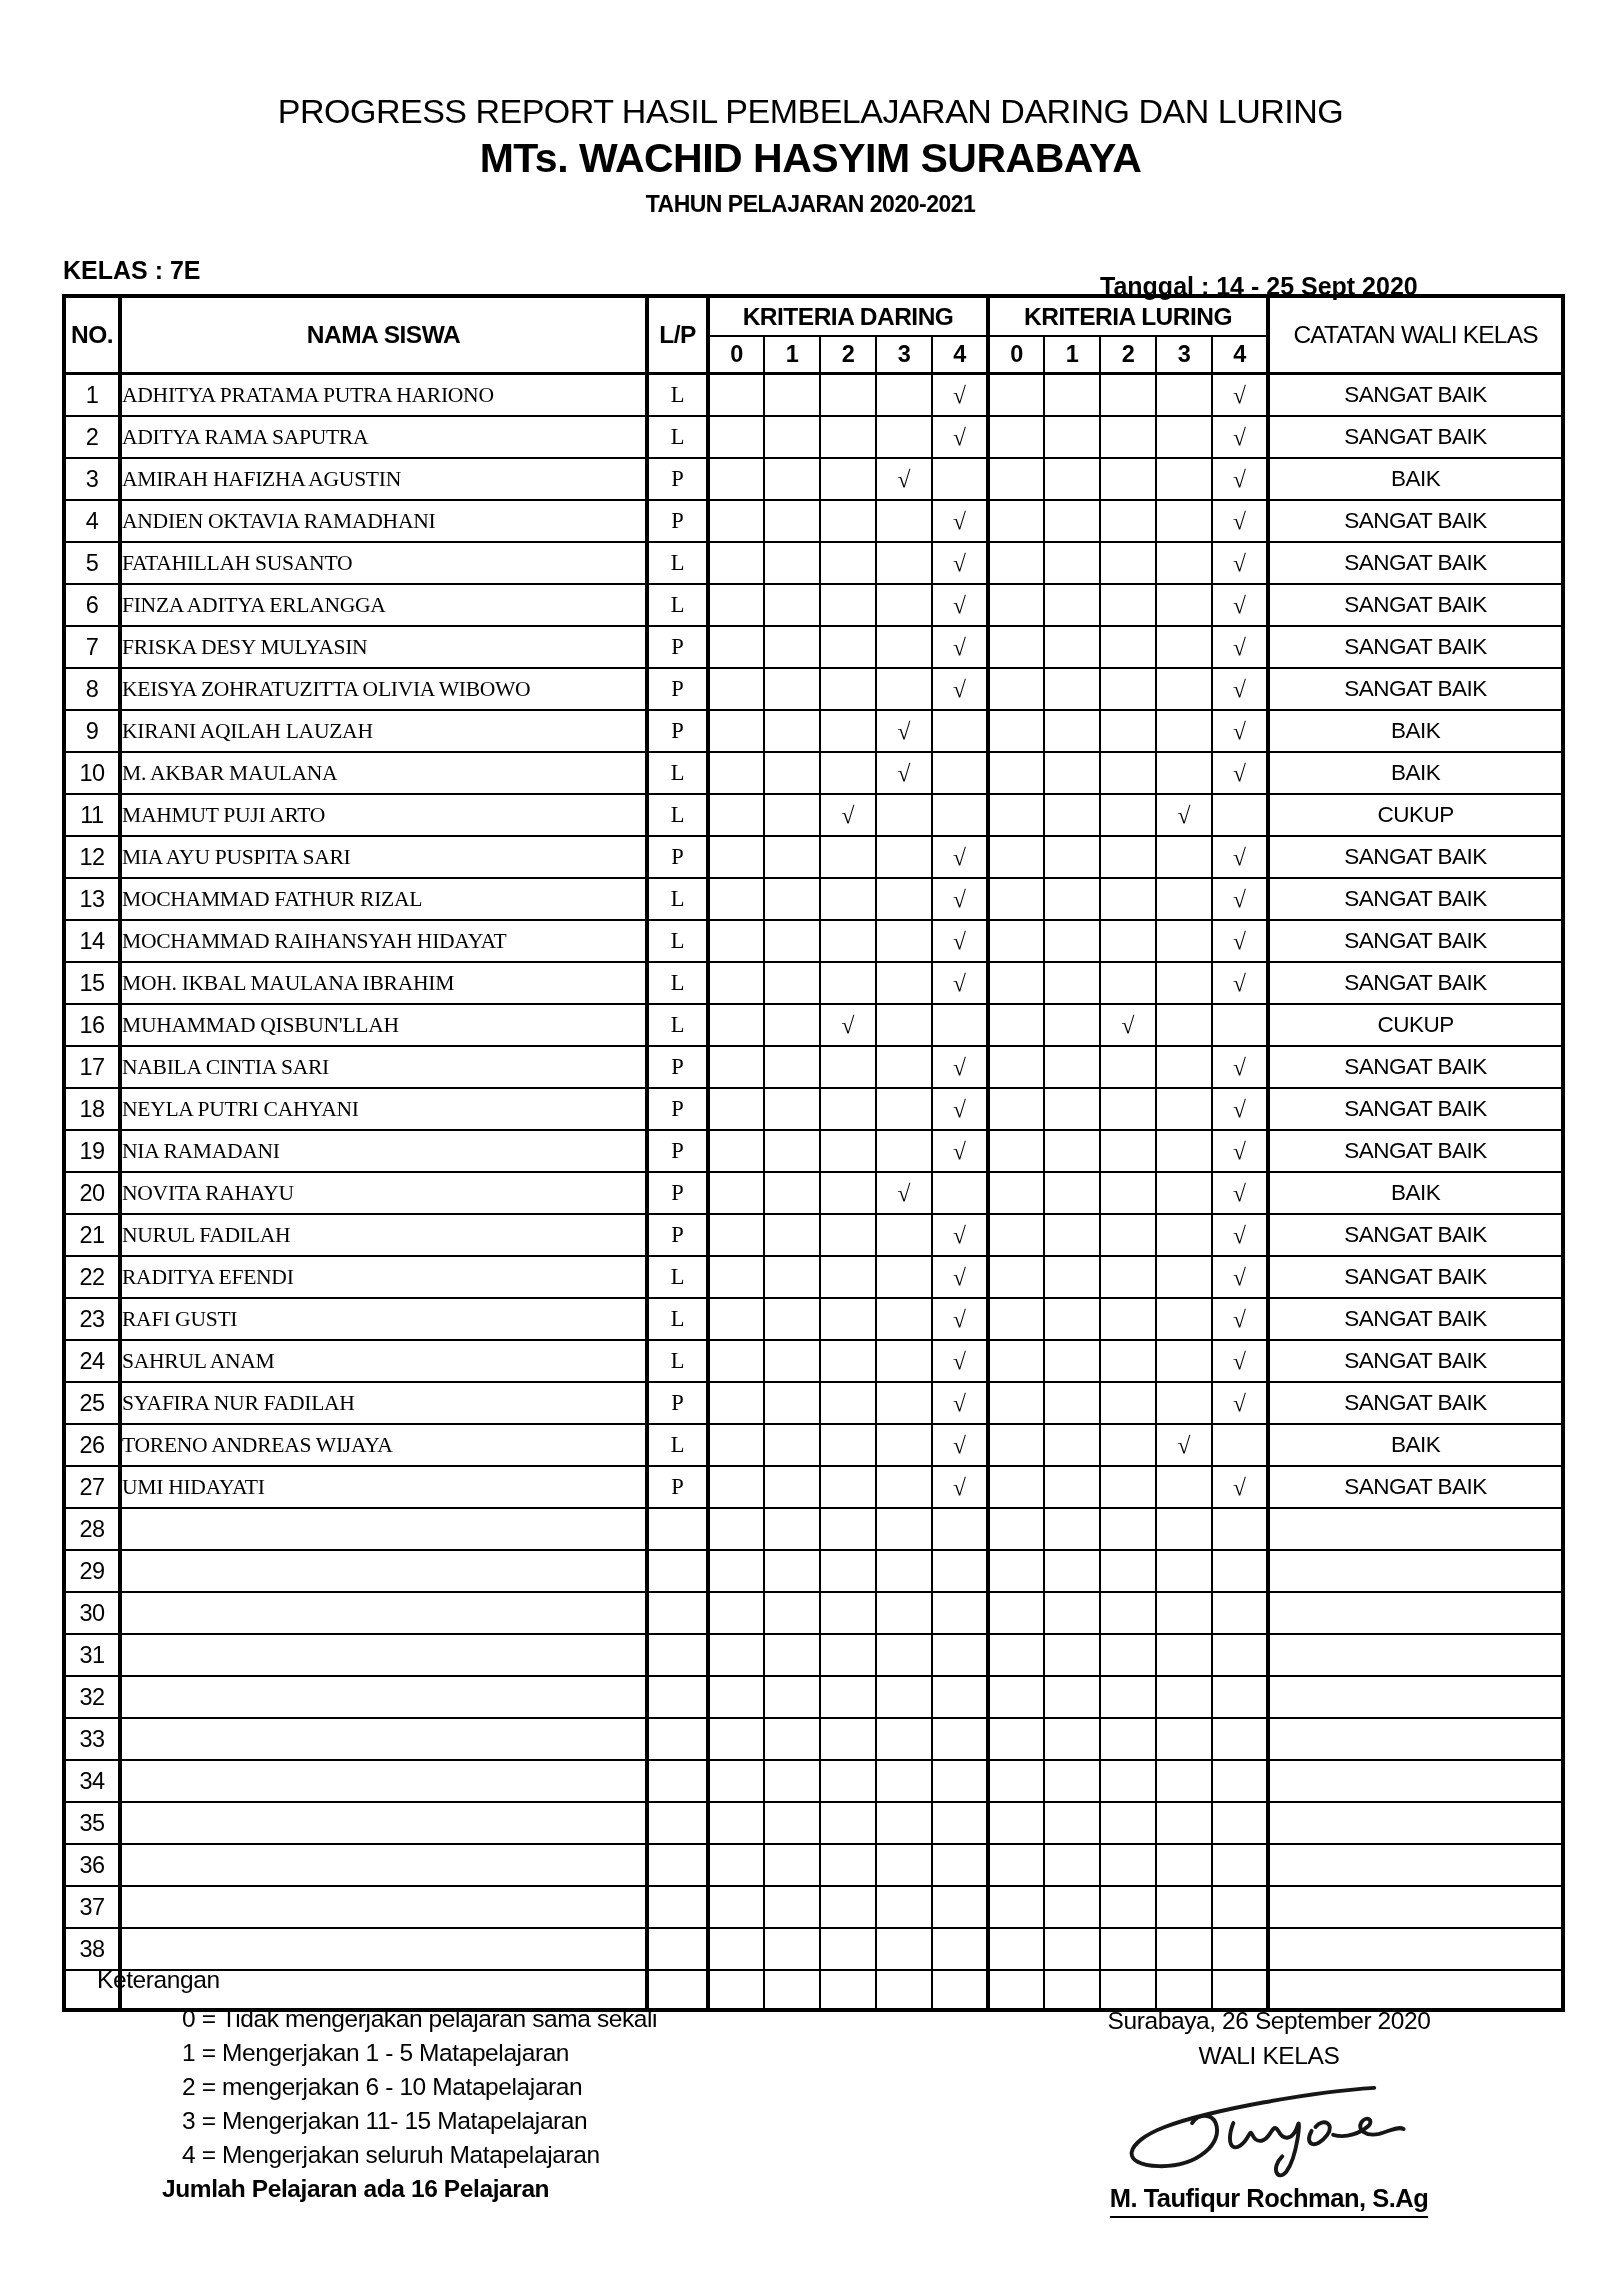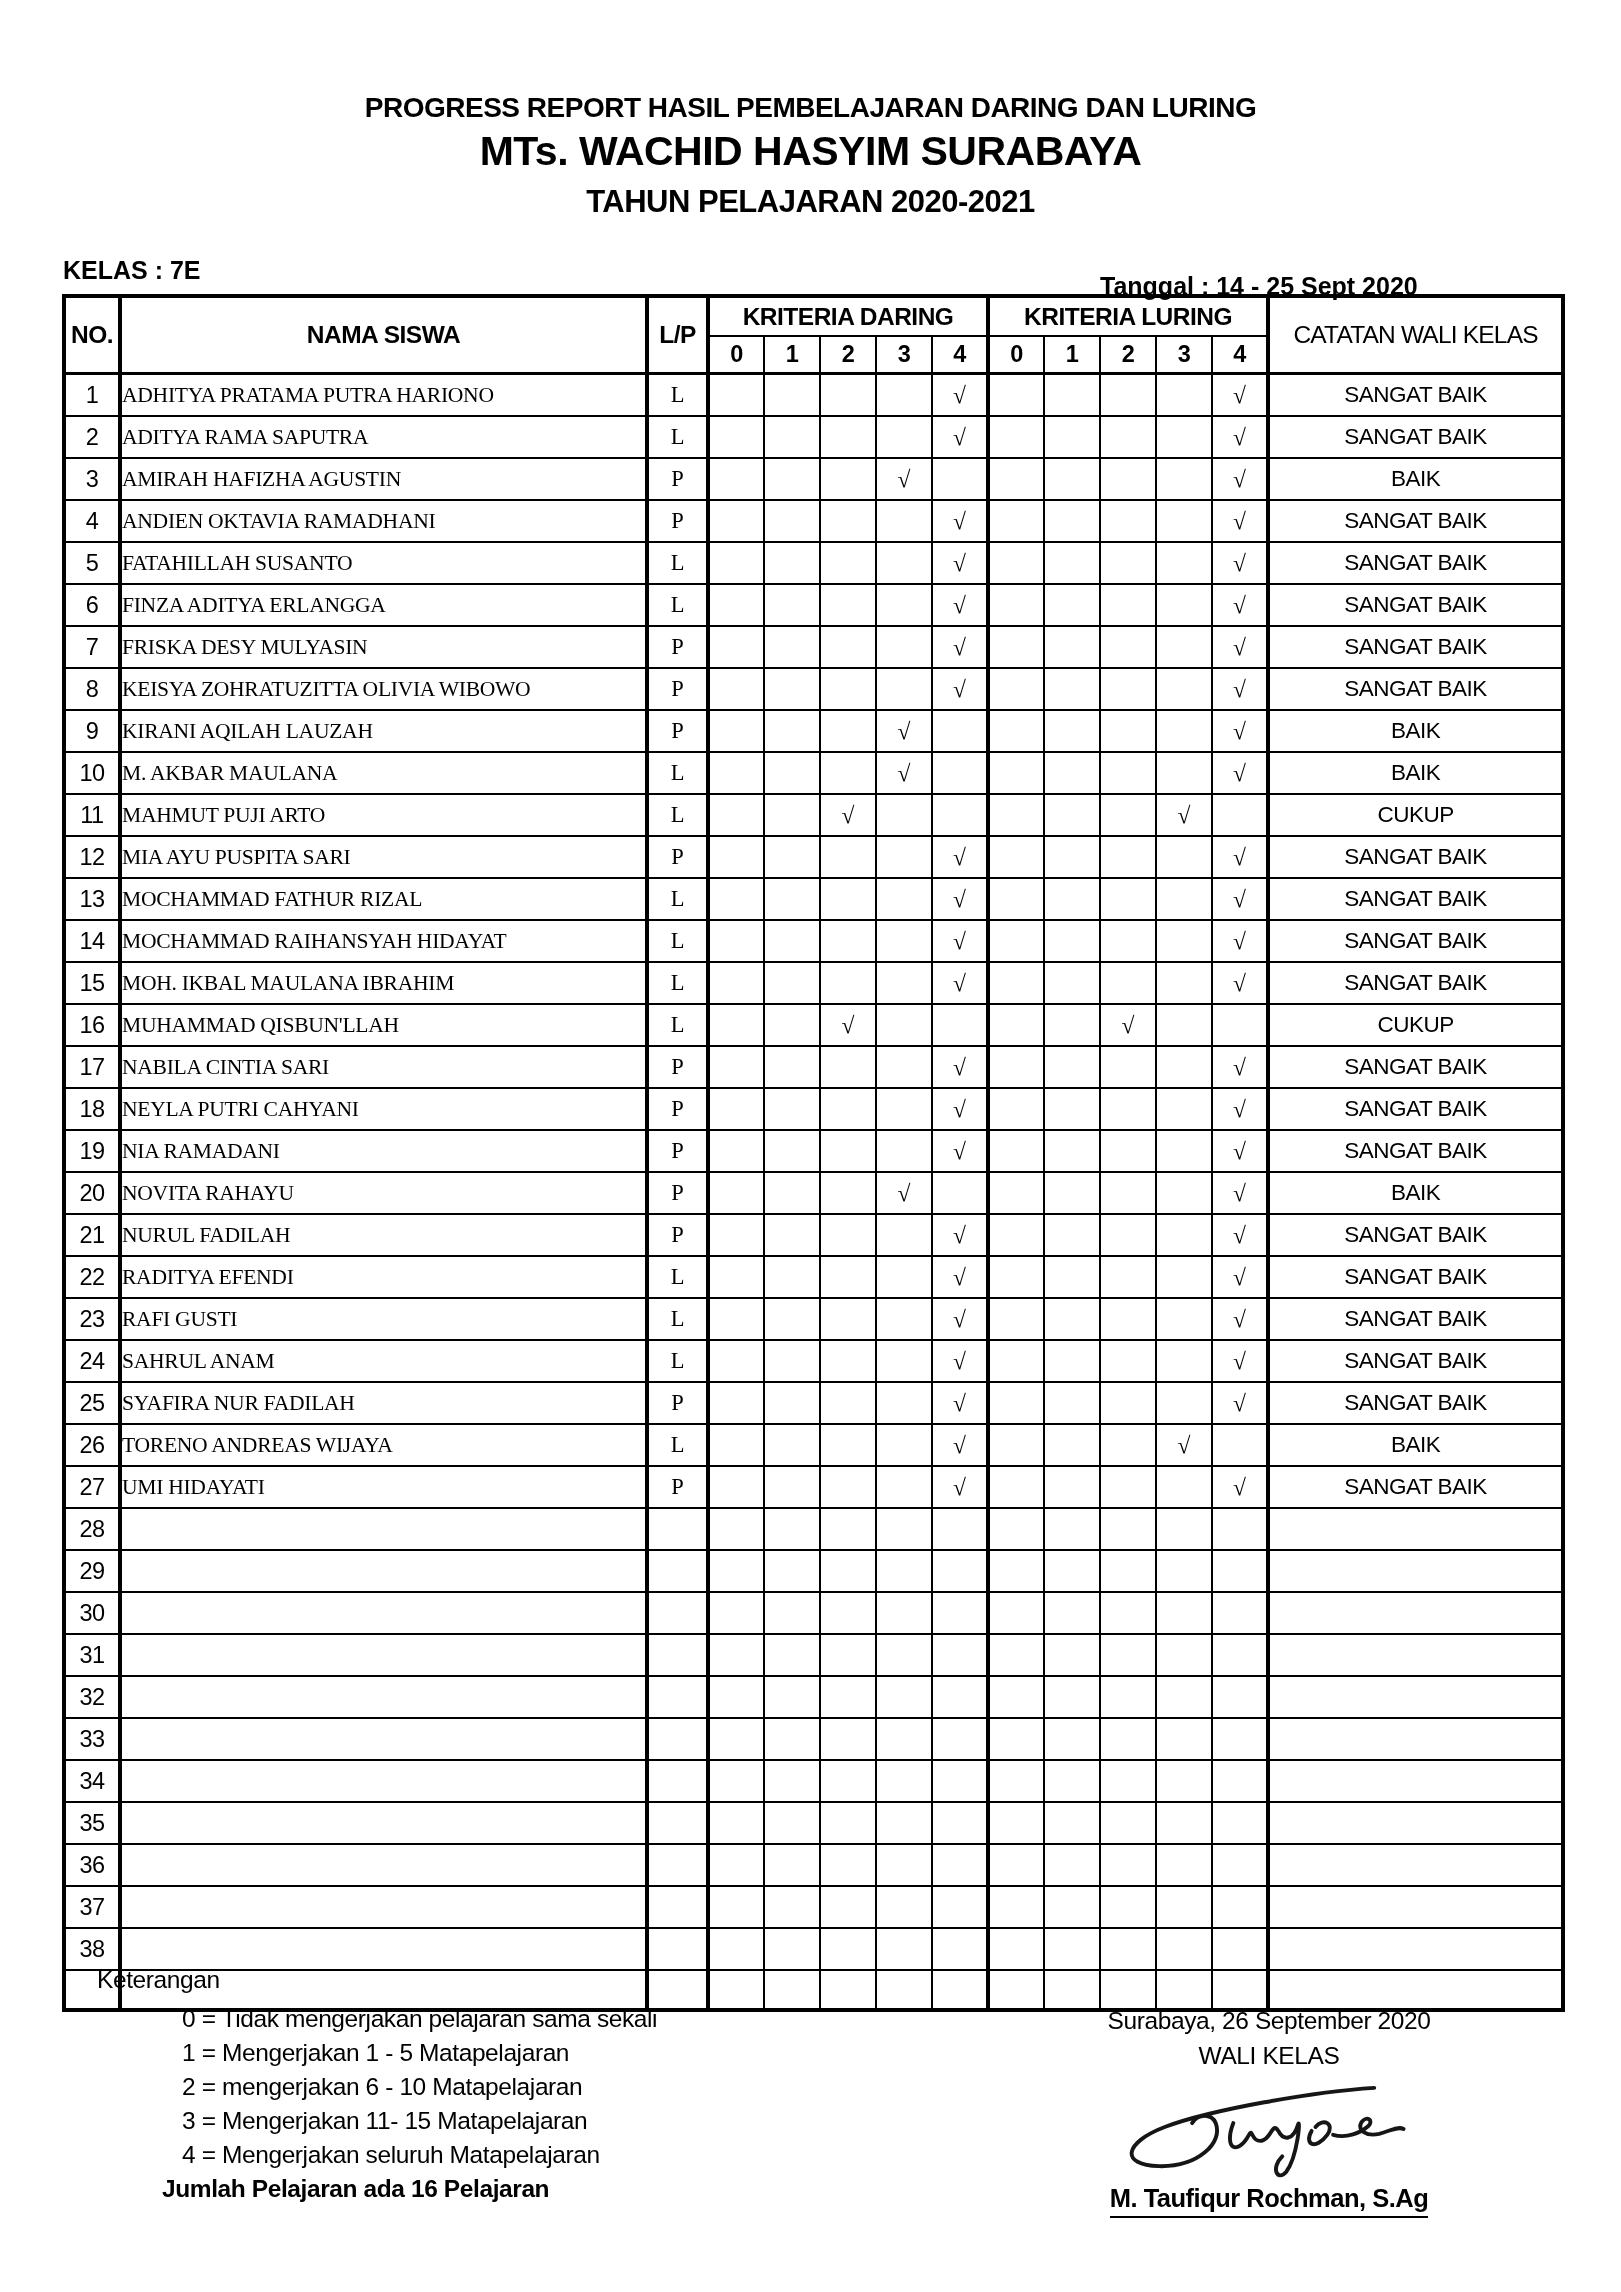--- a/index.html
+++ b/index.html
@@ -4,23 +4,23 @@
 <style>
   html,body{margin:0;padding:0;}
   body{
     width:1621px;height:2293px;position:relative;
     background:#ffffff;color:#000;
     font-family:"Liberation Sans",sans-serif;
     overflow:hidden;
   }
   
   .doc-header{position:absolute;top:92px;left:0;width:100%;text-align:center;}
-  .title1{font-size:28px;font-weight:bold;letter-spacing:-0.5px;}
+  .title1{font-size:34px;font-weight:normal;letter-spacing:-0.5px;}
   .title2{font-size:41px;font-weight:bold;letter-spacing:-0.5px;margin-top:3.9px;}
-  .title3{font-size:31px;font-weight:bold;letter-spacing:-0.5px;margin-top:8.8px;}
+  .title3{font-size:23px;font-weight:bold;letter-spacing:-0.5px;margin-top:8.8px;}
   .kelas-label{position:absolute;left:63px;top:256px;font-size:25px;font-weight:bold;}
   .tanggal-label{position:absolute;left:1100px;top:272px;font-size:25px;font-weight:bold;}
 
   
   table.report{
     position:absolute;left:62px;top:294px;width:1498px;
     border-collapse:collapse;table-layout:fixed;
   }
   table.report th, table.report td{
     border:2px solid #000;padding:0;overflow:hidden;white-space:nowrap;

